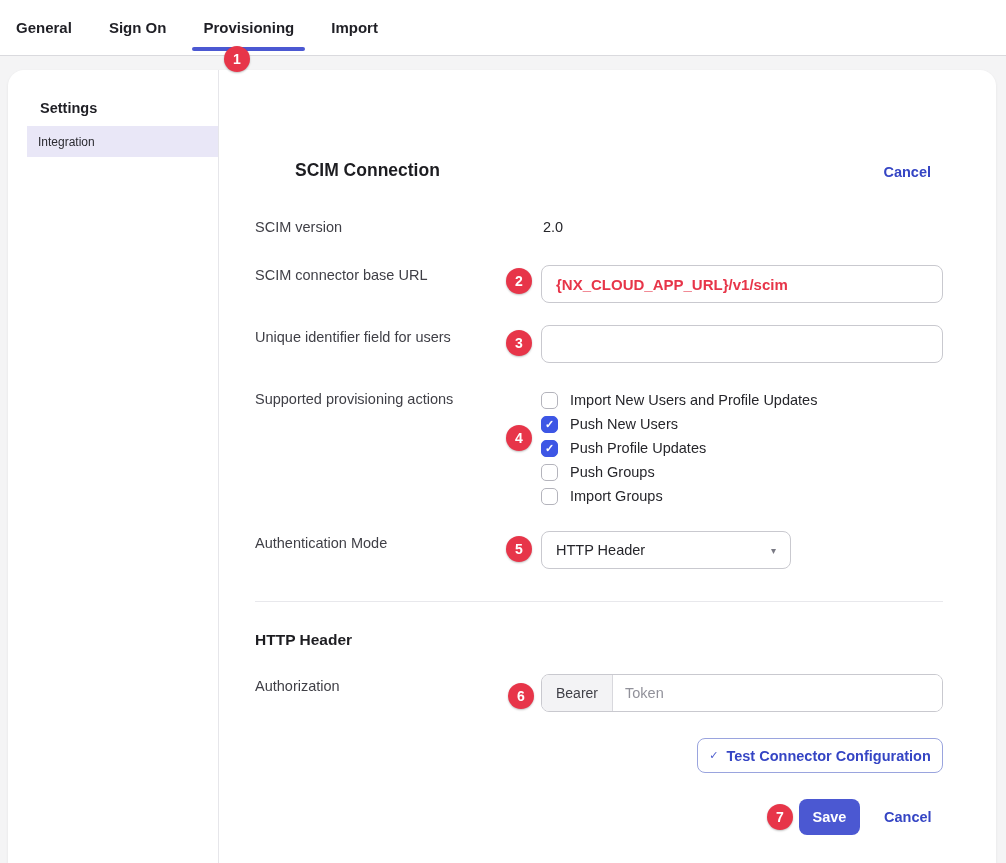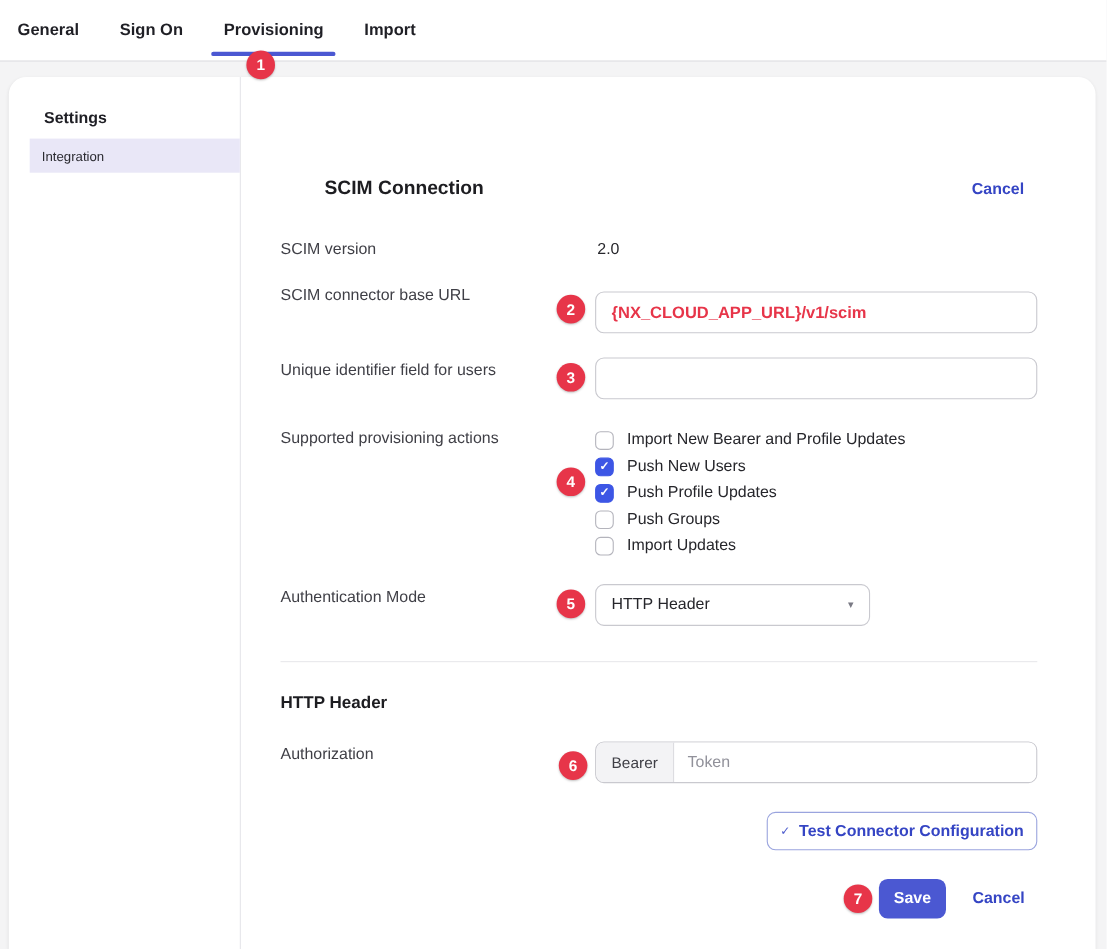--- a/index.html
+++ b/index.html
@@ -127,54 +127,54 @@
   <div class="sidebar-item selected">
     <span>Integration</span>
   </div>
 
   <h1 class="form-title">SCIM Connection</h1>
   <a class="link cancel-top">Cancel</a>
 
   <div class="field-label" style="top:149px;">SCIM version</div>
   <div class="static-value" style="top:149px;">2.0</div>
 
-  <div class="field-label" style="top:191px;">SCIM connector base URL</div>
+  <div class="field-label" style="top:197px;">SCIM connector base URL</div>
   <div class="step-badge badge-pos" style="left:498px;top:198px;">2</div>
   <input class="text-input url-input" style="top: 195px;" type="text" value="{NX_CLOUD_APP_URL}/v1/scim">
 
   <div class="field-label" style="top:259px;">Unique identifier field for users</div>
   <div class="step-badge badge-pos" style="left:498px;top:260px;">3</div>
   <input class="text-input" style="top: 255px;" type="text" value="">
 
   <div class="field-label" style="top:321px;">Supported provisioning actions</div>
   <div class="step-badge badge-pos" style="left:498px;top:355px;">4</div>
   <div class="actions-list">
     <label class="action-row">
       <span class="checkbox"></span>
-      <span>Import New Bearer and Profile Updates</span>
+      <span>Import New Users and Profile Updates</span>
     </label>
     <label class="action-row">
       <span class="checkbox checked">
           <span class="check-glyph">✓</span>
         </span>
       <span>Push New Users</span>
     </label>
     <label class="action-row">
       <span class="checkbox checked">
           <span class="check-glyph">✓</span>
         </span>
       <span>Push Profile Updates</span>
     </label>
     <label class="action-row">
       <span class="checkbox"></span>
       <span>Push Groups</span>
     </label>
     <label class="action-row">
       <span class="checkbox"></span>
-      <span>Import Updates</span>
+      <span>Import Groups</span>
     </label>
   </div>
 
   <div class="field-label" style="top:465px;">Authentication Mode</div>
   <div class="step-badge badge-pos" style="left:498px;top:466px;">5</div>
   <div class="dropdown">
     <span>HTTP Header</span>
     <span class="caret">▾</span>
   </div>
 

